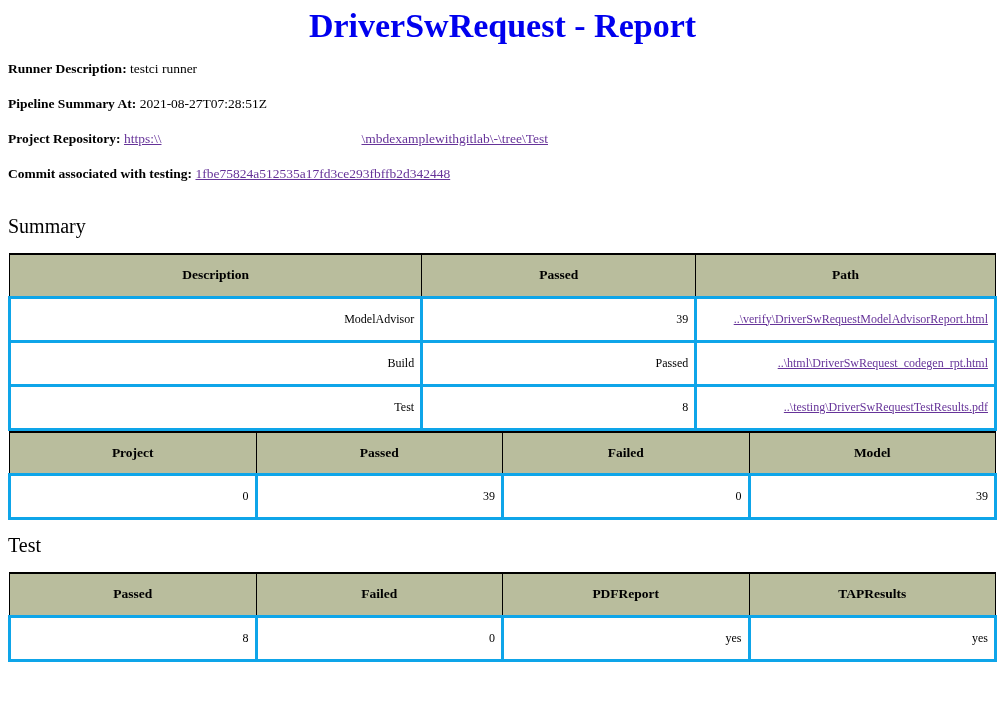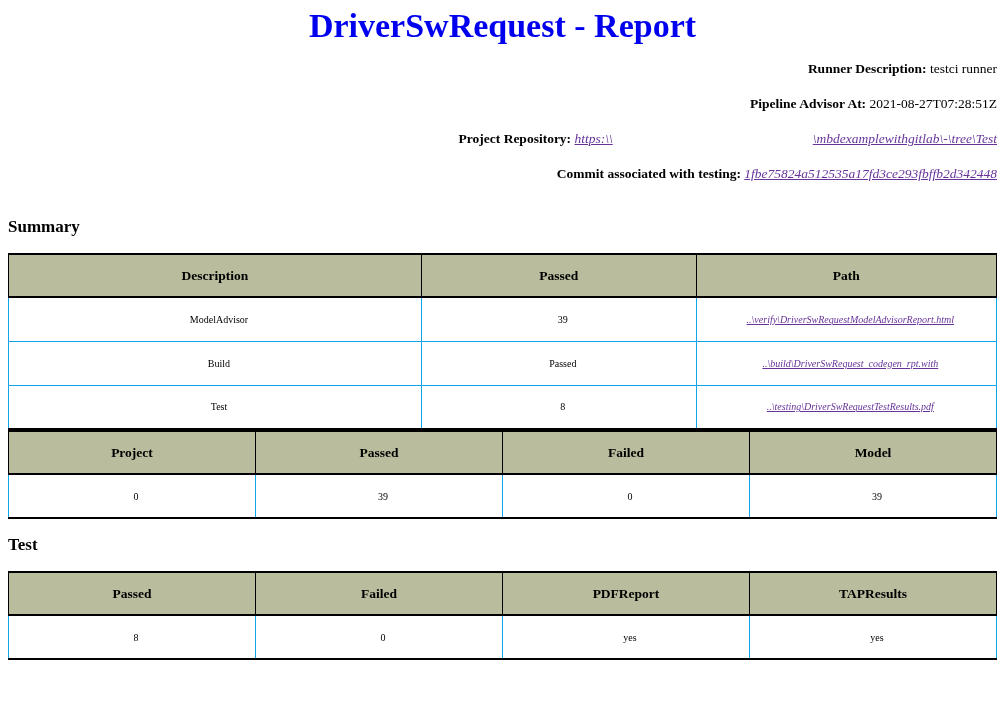--- a/index.html
+++ b/index.html
@@ -19,41 +19,39 @@
     color: var(--title-color, #0000ee);
     font-size: 34px;
     font-weight: bold;
     line-height: 31px;
     margin: 10px 0 20px 0;
   }
 
   .meta p {
     margin: 19px 0;
     line-height: 16px;
-    text-align: right;
   }
   .meta .meta-label { font-weight: bold; }
 
   a.report-link {
     color: var(--link-color, #663399);
     text-decoration: underline;
     cursor: pointer;
-    font-style: italic;
   }
 
   .redacted-gap {
     display: inline-block;
     width: 200px;
     height: 1px;
     vertical-align: baseline;
   }
 
   h2.section-heading {
-    font-size: 17px;
-    font-weight: bold;
+    font-size: 20px;
+    font-weight: normal;
     line-height: 17px;
     margin: 17px 0 18px 0;
   }
   h2.first-section { margin-top: 36px; }
 
   table.report-table {
     width: 100%;
     border-collapse: collapse;
     table-layout: fixed;
     border: 1px solid #000;
@@ -64,44 +62,44 @@
     border: 1px solid #000;
     border-top: 2px solid #000;
     border-bottom: 2px solid #000;
     font-weight: bold;
     font-size: 13.5px;
     text-align: center;
     height: 43px;
     padding: 0 4px;
   }
   .report-table td {
-    border: 1px solid #0ea5e9;
-    font-size: 10px;
-    text-align: center;
+    border: 3px solid #0ea5e9;
+    font-size: 12px;
+    text-align: right;
     height: 44px;
     padding: 0 6px 0 14px;
     vertical-align: middle;
     white-space: nowrap;
     overflow: hidden;
   }
 </style>
 </head>
 <body>
 
 <div class="page">
 
   <h1 class="report-title">DriverSwRequest - Report</h1>
 
   <div class="meta">
     <p>
       <span class="meta-label">Runner Description:</span>
       <span>testci runner</span>
     </p>
     <p>
-      <span class="meta-label">Pipeline Advisor At:</span>
+      <span class="meta-label">Pipeline Summary At:</span>
       <span>2021-08-27T07:28:51Z</span>
     </p>
     <p>
       <span class="meta-label">Project Repository:</span>
       <a class="report-link">https:\\</a><span class="redacted-gap"></span><a class="report-link">\mbdexamplewithgitlab\-\tree\Test</a>
     </p>
     <p>
       <span class="meta-label">Commit associated with testing:</span>
       <a class="report-link">1fbe75824a512535a17fd3ce293fbffb2d342448</a>
     </p>
@@ -124,21 +122,21 @@
     </thead>
     <tbody>
       <tr>
         <td>ModelAdvisor</td>
         <td>39</td>
         <td><a class="report-link">..\verify\DriverSwRequestModelAdvisorReport.html</a></td>
       </tr>
       <tr>
         <td>Build</td>
         <td>Passed</td>
-        <td><a class="report-link">..\build\DriverSwRequest_codegen_rpt.with</a></td>
+        <td><a class="report-link">..\html\DriverSwRequest_codegen_rpt.html</a></td>
       </tr>
       <tr>
         <td>Test</td>
         <td>8</td>
         <td><a class="report-link">..\testing\DriverSwRequestTestResults.pdf</a></td>
       </tr>
     </tbody>
   </table>
 
 

